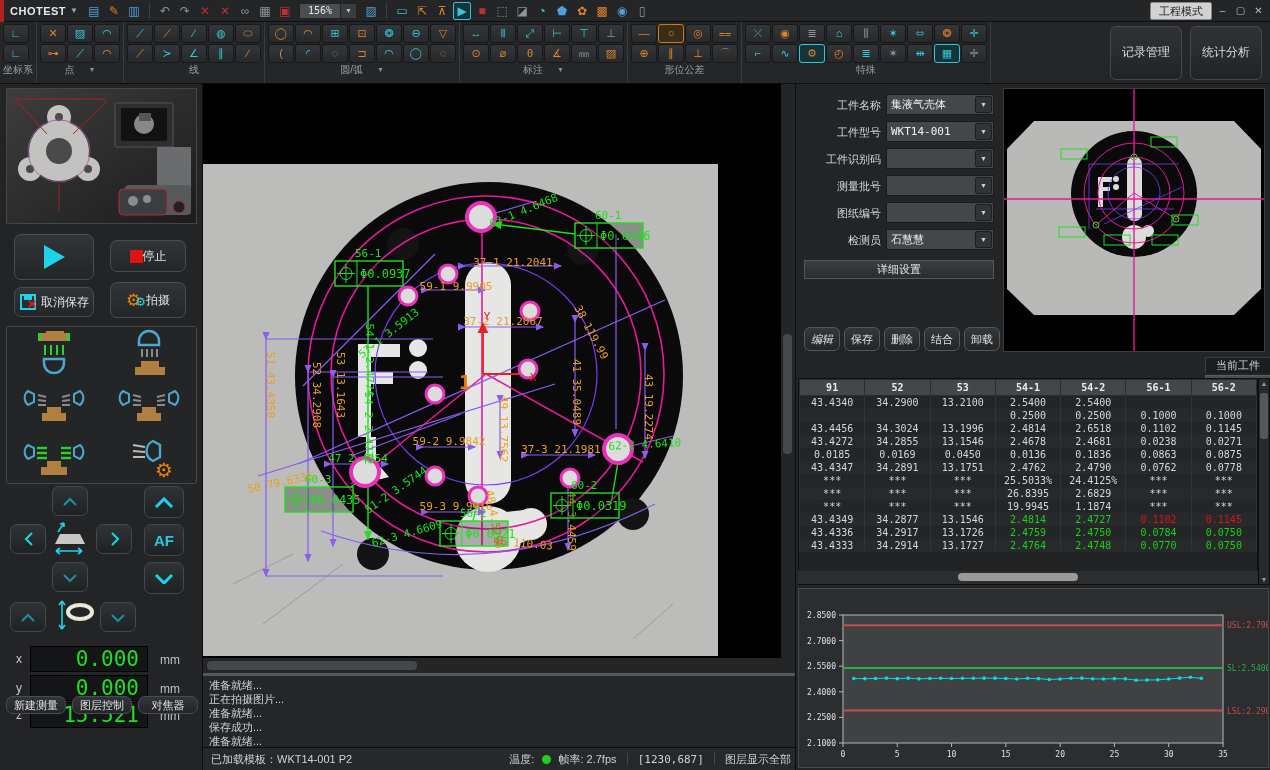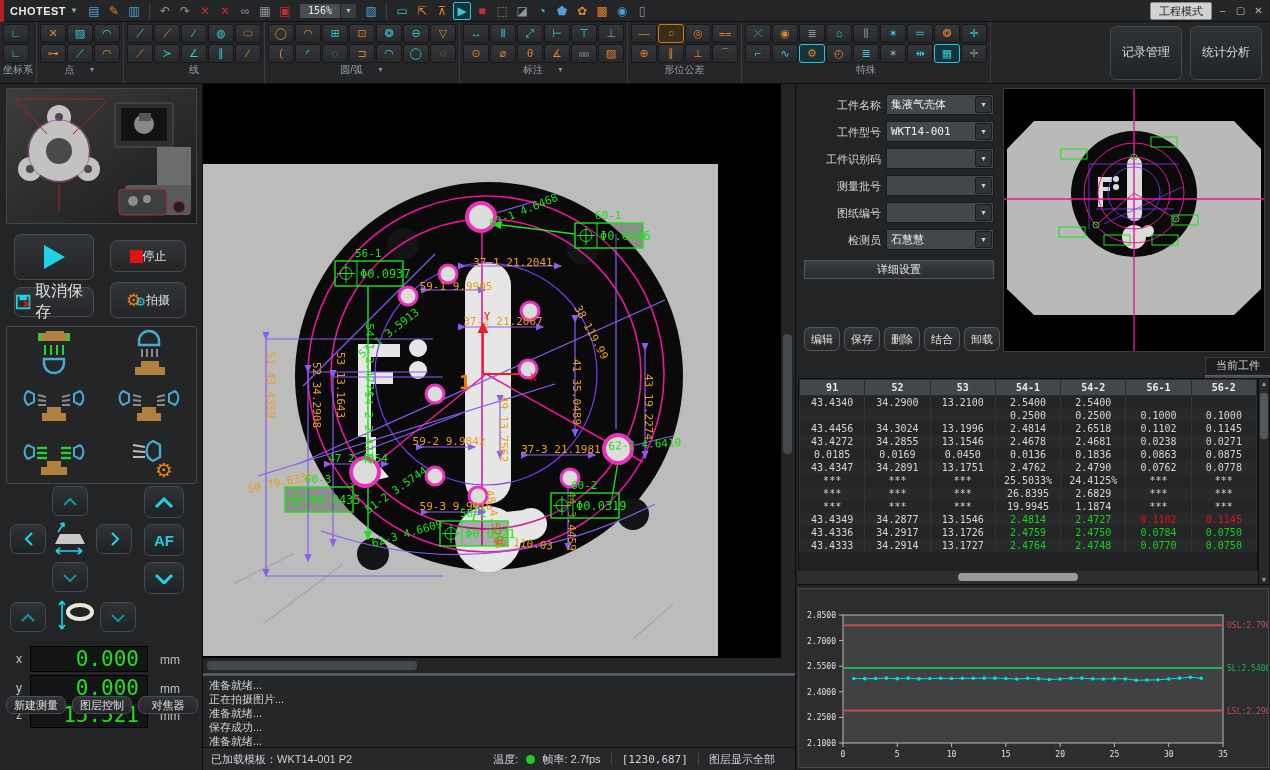--- a/index.html
+++ b/index.html
@@ -31,21 +31,21 @@
   .rlabel .arr { font-size:7px; color:#8a9094; }
   .c-c{color:#35c8d8}.c-o{color:#e0832a}.c-g{color:#8f9598}.c-r{color:#c03030}.c-b{color:#4f9fd8}
   #bigbtns { display:flex; gap:8px; align-items:center; padding:2px 8px; margin-left:auto; }
   .bigbtn { width:72px; height:54px; background:linear-gradient(#303335,#212426); border:1px solid #46494c; border-radius:6px; color:#dcdcdc; font-size:12px; display:flex; align-items:center; justify-content:center; }
   
   #leftpanel { position:absolute; left:0; top:84px; width:203px; height:686px; background:#222426; border-right:1px solid #0c0d0e; }
   #preview { position:absolute; left:6px; top:4px; width:191px; height:136px; border:1px solid #44474a; background:#2c2c2c; }
   .btn { background:linear-gradient(#323537,#232527); border:1px solid #4a4d50; border-radius:7px; color:#e0e0e0; display:flex; align-items:center; justify-content:center; font-size:12px; }
   #playbtn { position:absolute; left:14px; top:150px; width:80px; height:46px; }
   #stopbtn { position:absolute; left:110px; top:156px; width:76px; height:32px; }
-  #cancelbtn { position:absolute; left:14px; top:203px; width:80px; height:30px; font-size:16px; gap:4px;}
+  #cancelbtn { position:absolute; left:14px; top:203px; width:80px; height:30px; font-size:12px; gap:4px;}
   #capturebtn { position:absolute; left:110px; top:198px; width:76px; height:36px; }
   #lights { position:absolute; left:6px; top:242px; width:191px; height:158px; border:1px solid #46494c; border-radius:3px; background:#232527; display:grid; grid-template-columns:1fr 1fr; grid-template-rows:1fr 1fr 1fr; }
   .light-tile { display:flex; align-items:center; justify-content:center; }
   #navpad { position:absolute; left:0; top:402px; width:203px; height:150px; }
   .navbtn { position:absolute; width:36px; height:30px; background:linear-gradient(#303335,#1f2224); border:1px solid #46494c; border-radius:7px; display:flex; align-items:center; justify-content:center; }
   .navbig { width:40px; height:32px; }
   #afbtn { color:#28c8dc; font-weight:bold; font-size:15px; }
   .coordrow { position:absolute; left:0; width:203px; height:26px; }
   .coordlbl { position:absolute; left:16px; top:6px; font-size:12px; color:#c8c8c8; }
   .coordval { position:absolute; left:30px; top:0; width:118px; height:26px; background:#141516; border:1px solid #000; color:#1ee01e; font-family:"DejaVu Sans Mono",monospace; font-size:21px; text-align:right; padding:0 8px; line-height:25px; }
@@ -926,21 +926,21 @@
   <div class="splitter" style="left:0;top:589px;width:592px;height:2px;"></div>
   <div id="logpanel">
       <div class="logline">准备就绪...</div>
       <div class="logline">正在拍摄图片...</div>
       <div class="logline">准备就绪...</div>
       <div class="logline">保存成功...</div>
       <div class="logline">准备就绪...</div>
     </div>
   <div id="statusbar">
     <span style="margin-left:8px;line-height:22px;">已加载模板：WKT14-001 P2</span>
-    <span style="float:right;line-height:22px;margin-right:20px;">
+    <span style="float:right;line-height:22px;margin-right:4px;">
       <span>温度:</span><span class="dot"></span>
       <span>帧率: 2.7fps</span>
       <span class="st-sep"></span>
       <span style="font-family:'DejaVu Sans Mono',monospace;">[1230,687]</span>
       <span class="st-sep"></span>
       <span>图层显示全部</span>
     </span>
   </div>
 </div>
 
@@ -984,21 +984,21 @@
       <div class="field" style="top: 145px;">
         <span class="flabel">检测员</span>
         <div class="fsel">
           <span class="val">石慧慧</span>
           <span class="dd">▼</span>
         </div>
       </div>
     </div>
   <div id="detailbtn">详细设置</div>
   <div id="actions">
-      <div class="actbtn" style="left: 8px;">编辑</div>
+      <div class="actbtn" style="left: 8px; font-style: italic;">编辑</div>
       <div class="actbtn" style="left: 48px;">保存</div>
       <div class="actbtn" style="left: 88px;">删除</div>
       <div class="actbtn" style="left: 128px;">结合</div>
       <div class="actbtn" style="left: 168px;">卸载</div>
     </div>
 
   <div id="overview">
     <svg width="260" height="262" viewBox="0 0 260 262">
       <rect width="260" height="262" fill="#000"></rect>
       <polygon points="30,32 230,32 257,60 257,200 230,226 30,226 3,200 3,60" fill="#b9b9b7"></polygon>

